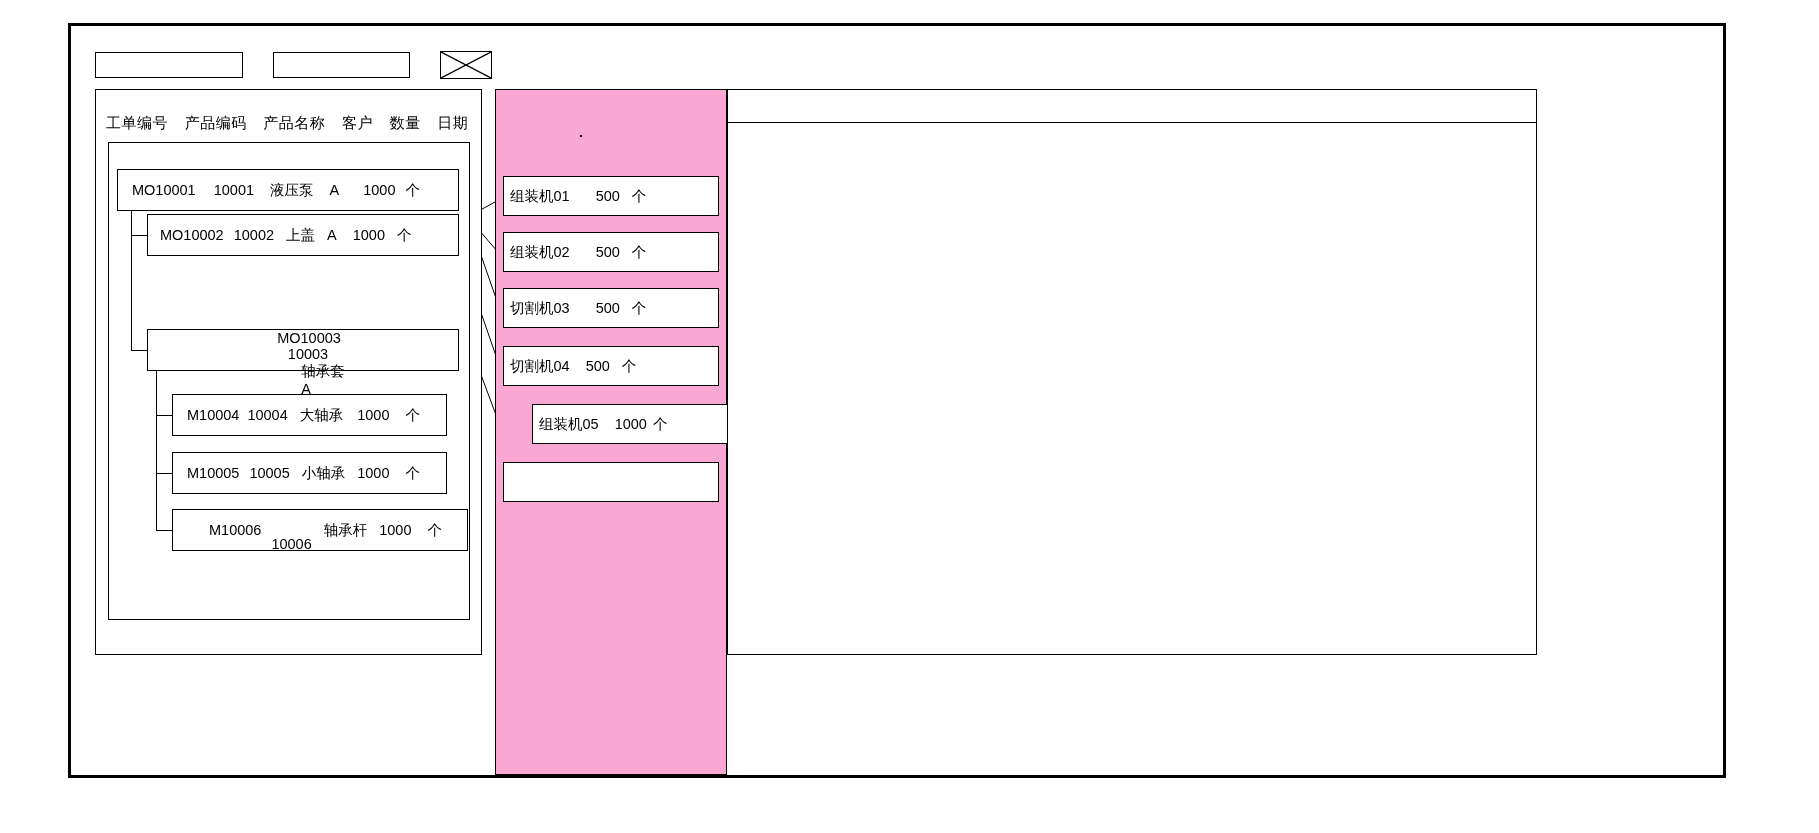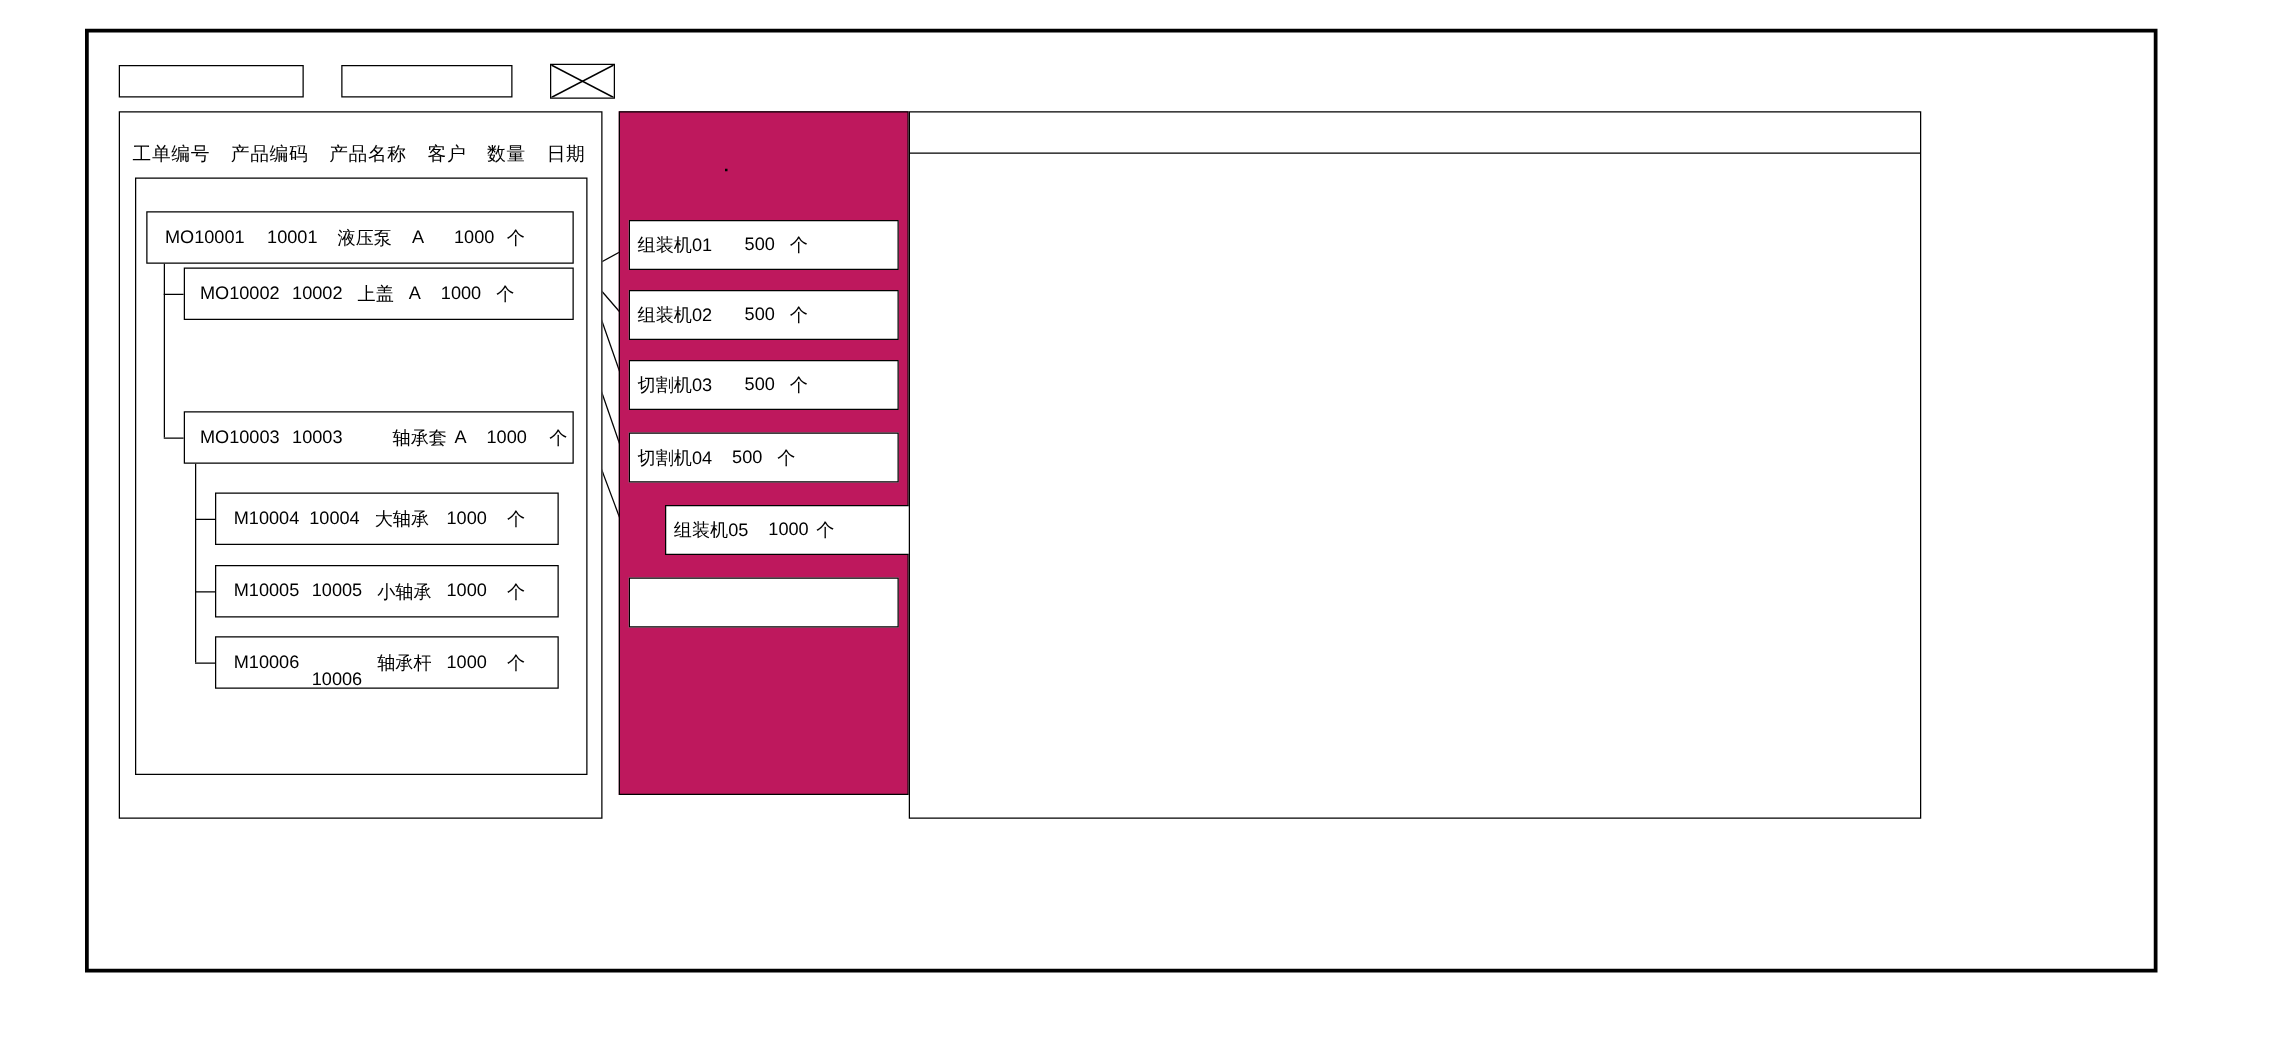--- a/index.html
+++ b/index.html
@@ -97,24 +97,24 @@
   .wo-row .cell{display:inline-block;}
 
   
   .tree-line-v{position:absolute;width:0;border-left:1.2px solid #000;}
   .tree-line-h{position:absolute;height:0;border-top:1.2px solid #000;}
 
   
   #mid-panel{
     position:absolute;
     left:400px; top:0;
-    width:232px; height:547px;
-    border:1.2px solid #000;
-    box-sizing:border-box;
-    background:#be185d;
+    width:232px; height:686px;
+    border:1.2px solid #000;
+    box-sizing:border-box;
+    background:#f9a8d4;
   }
   .mach-box{
     position:absolute;
     left:7px;
     width:216px;height:40px;
     border:1.2px solid #000;
     box-sizing:border-box;
     background:#fff;
     display:flex;
     align-items:center;
@@ -218,21 +218,21 @@
 
         <div class="wo-row" style="left:38px; top:71px; width:312px;">
           <span class="cell" style="padding-left:12px;">MO10002</span>
           <span class="cell" style="padding-left:10px;">10002</span>
           <span class="cell" style="padding-left:12px;">上盖</span>
           <span class="cell" style="padding-left:12px;">A</span>
           <span class="cell" style="padding-left:16px;">1000</span>
           <span class="cell" style="padding-left:12px;">个</span>
         </div>
 
-        <div class="wo-row" style="left:38px; top:186px; width:312px;">
+        <div class="wo-row" style="left:38px; top:186px; width:312px;flex-direction:column;">
           <span class="cell" style="padding-left:12px;">MO10003</span>
           <span class="cell" style="padding-left:10px;">10003</span>
           <span class="cell" style="padding-left:12px;margin-left:28px;">轴承套</span>
           <span class="cell" style="padding-left:6px;">A</span>
           <span class="cell" style="padding-left:16px;">1000</span>
           <span class="cell" style="padding-left:18px;">个</span>
         </div>
 
         <div class="wo-row" style="left:63px; top:251px; width:275px;">
           <span class="cell" style="padding-left:14px;">M10004</span>
@@ -243,21 +243,21 @@
         </div>
 
         <div class="wo-row" style="left:63px; top:309px; width:275px;">
           <span class="cell" style="padding-left:14px;">M10005</span>
           <span class="cell" style="padding-left:10px;">10005</span>
           <span class="cell" style="padding-left:12px;">小轴承</span>
           <span class="cell" style="padding-left:12px;">1000</span>
           <span class="cell" style="padding-left:16px;">个</span>
         </div>
 
-        <div class="wo-row" style="left:63px; top:366px; width:275px;">
+        <div class="wo-row" style="left:63px; top:366px; width:296px;padding-left:22px;">
           <span class="cell" style="padding-left:14px;">M10006</span>
           <span class="cell" style="padding-left:10px;margin-top:28px;">10006</span>
           <span class="cell" style="padding-left:12px;">轴承杆</span>
           <span class="cell" style="padding-left:12px;">1000</span>
           <span class="cell" style="padding-left:16px;">个</span>
         </div>
 
       </div>
     </div>
 

